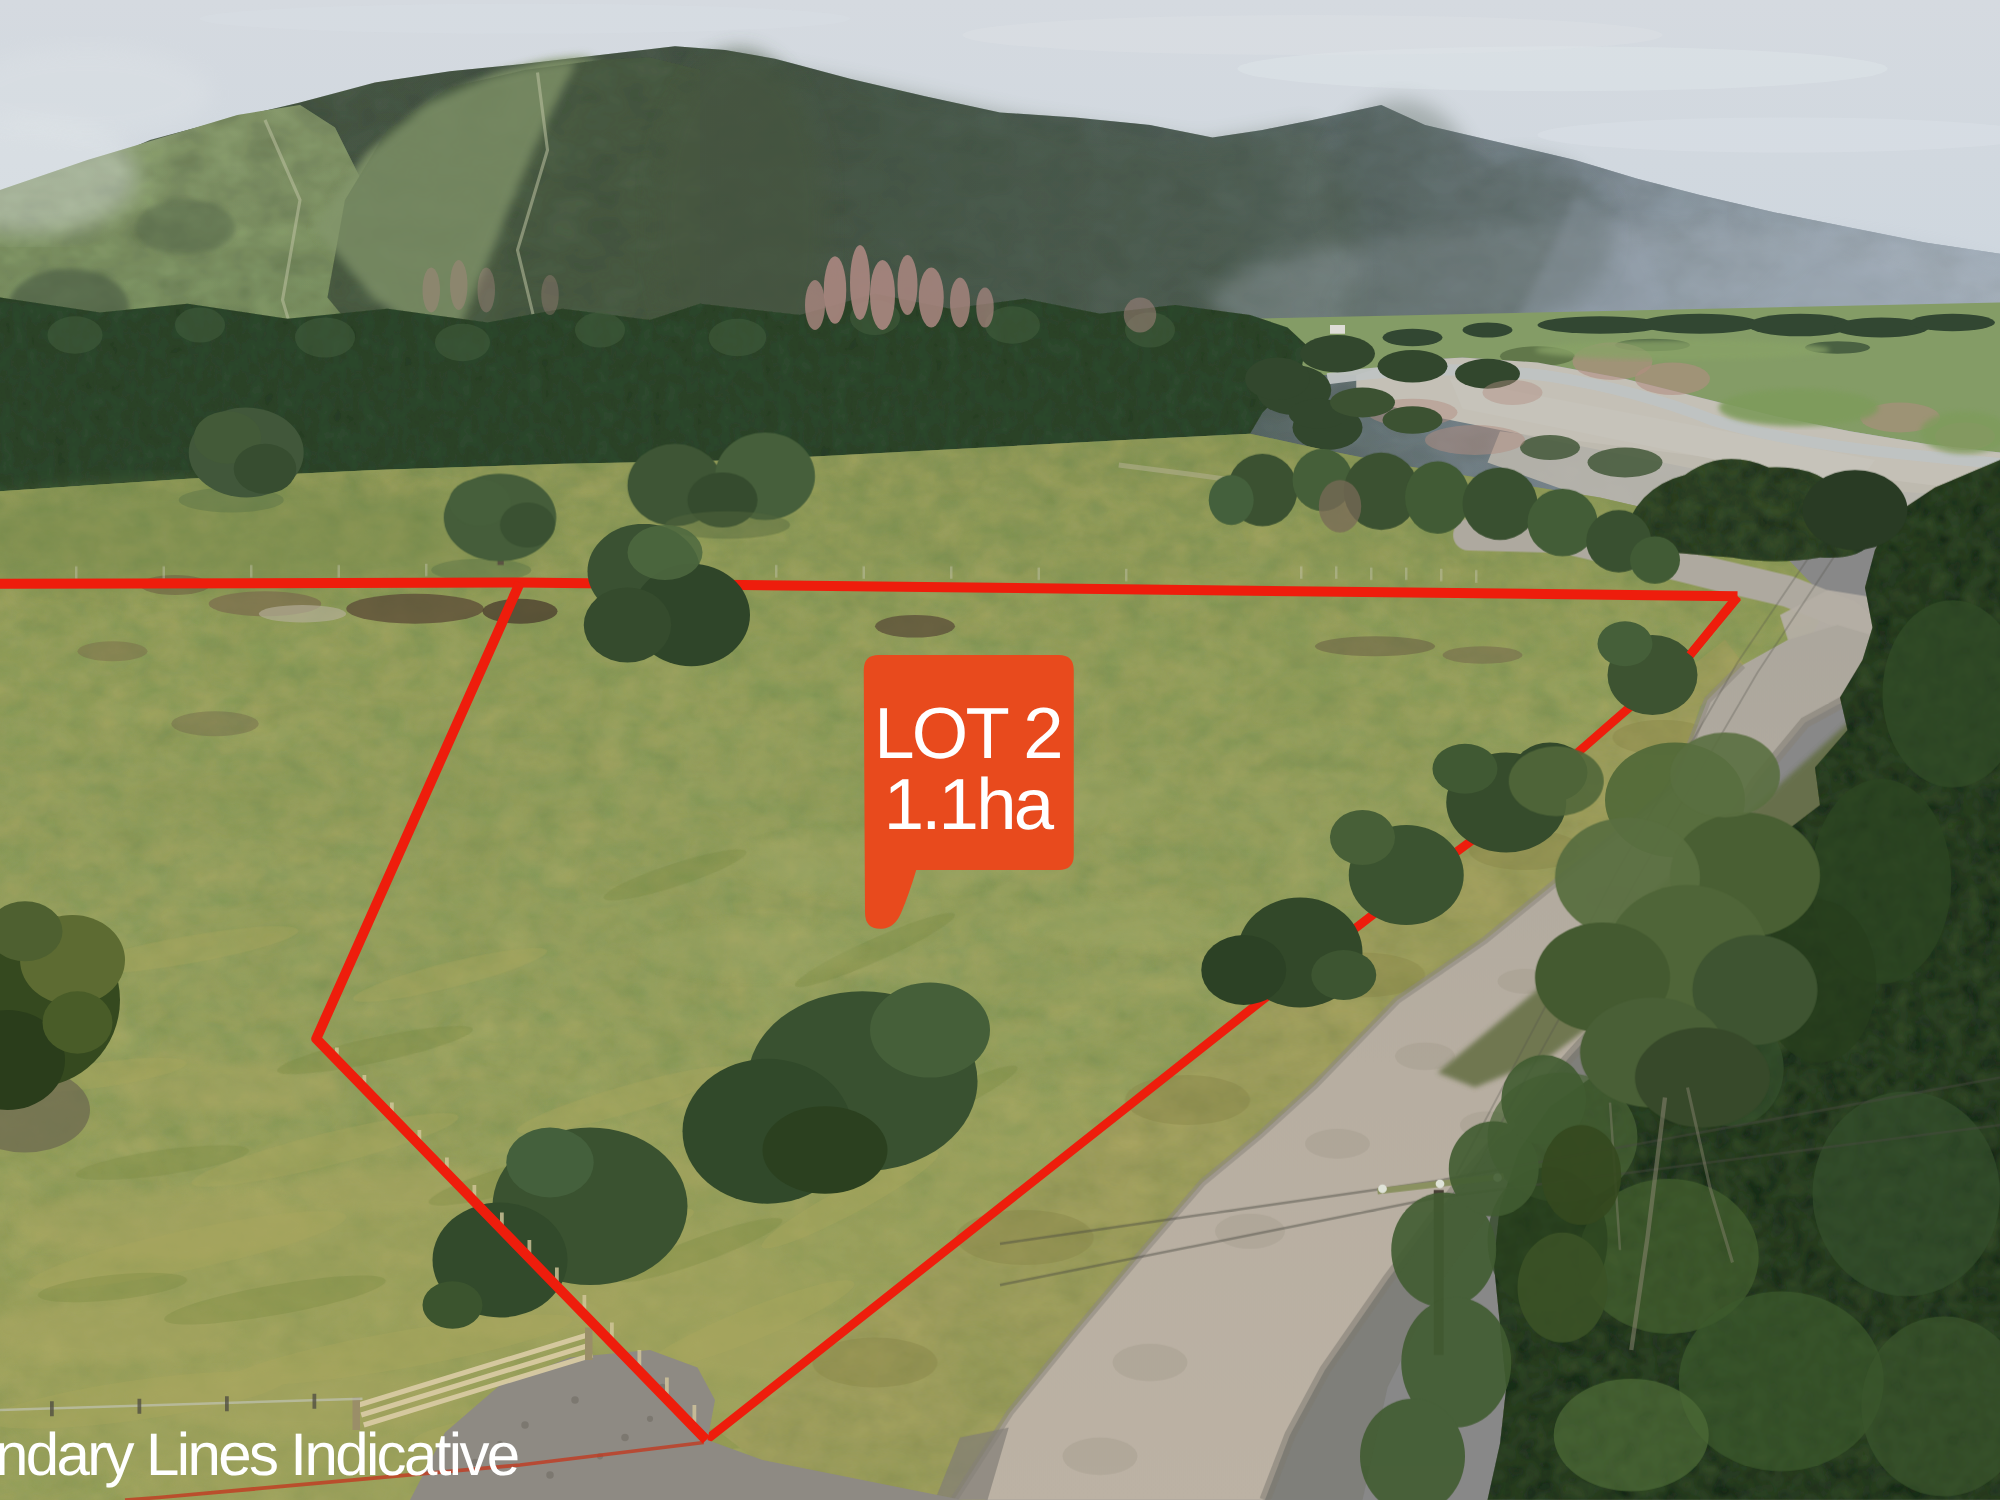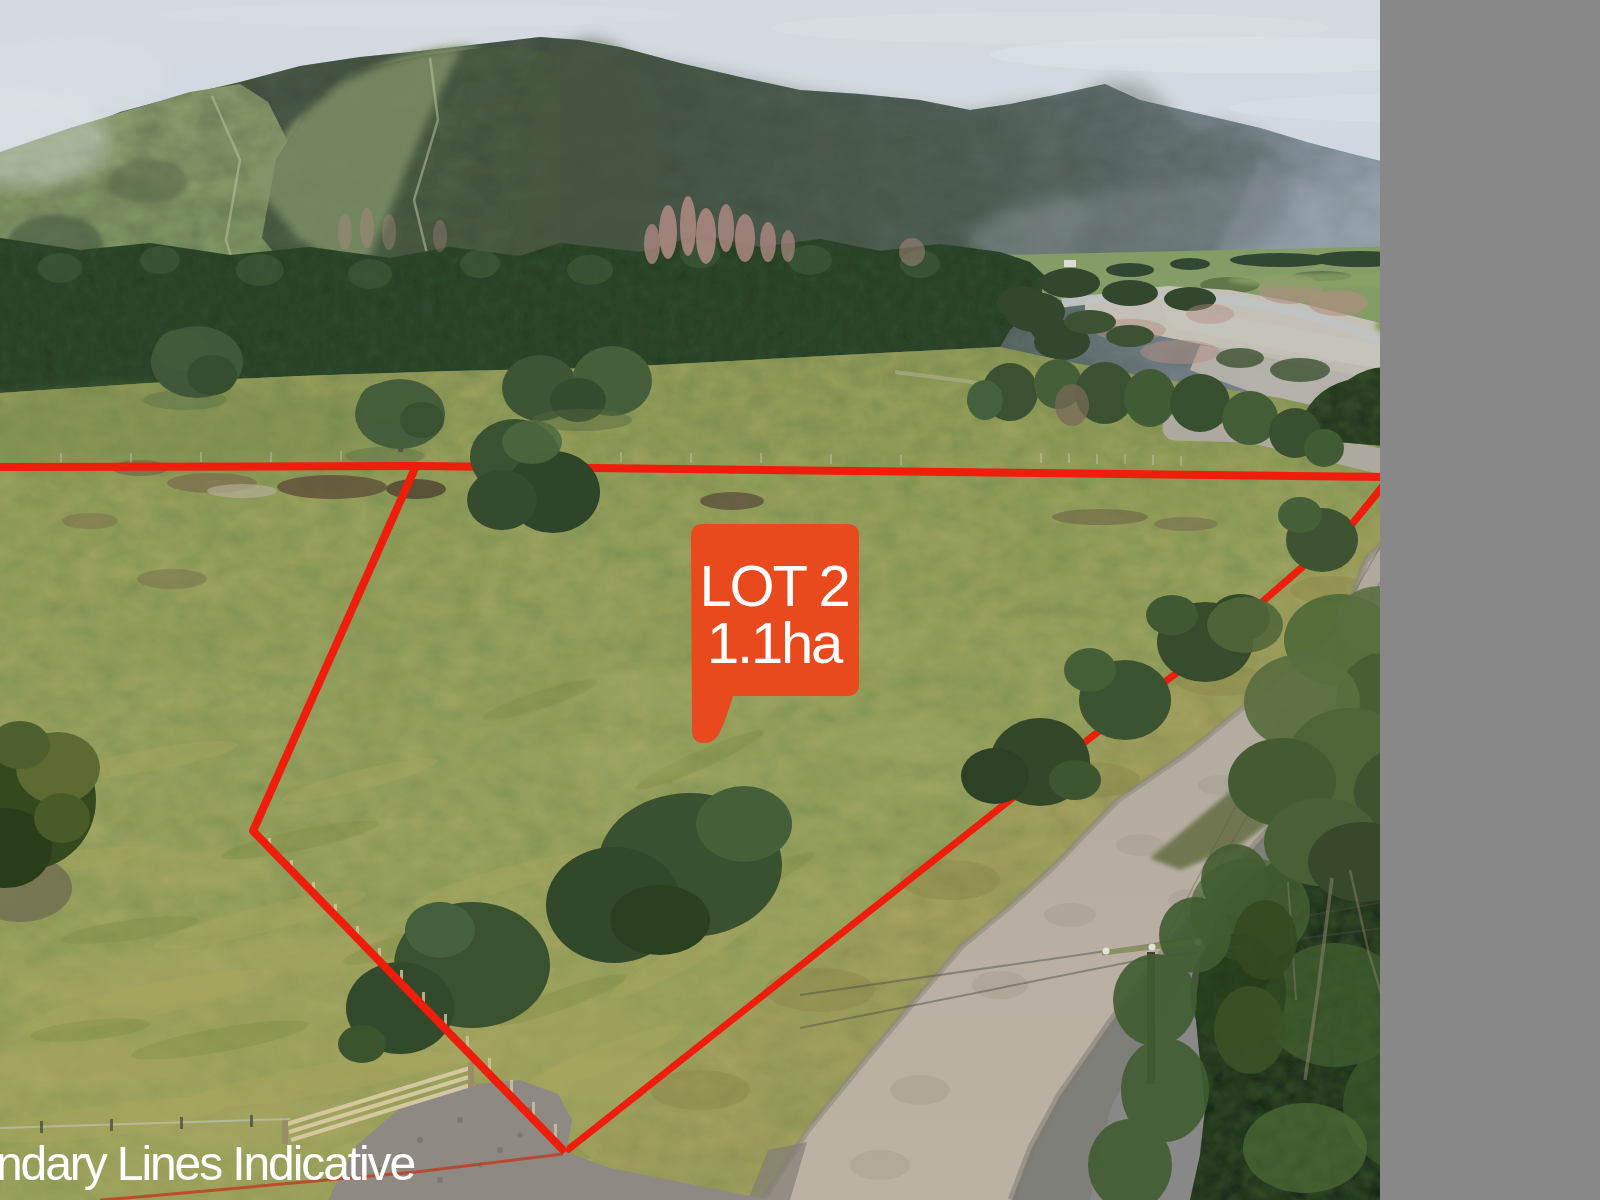--- a/index.html
+++ b/index.html
@@ -1,16 +1,16 @@
 <!DOCTYPE html>
 <html><head>
 <meta charset="utf-8">
 <style>
   html,body{margin:0;padding:0;background:#888;}
-  #page{width:1380px;height:1200px;overflow:hidden;position:relative;font-family:"Liberation Sans",sans-serif;}
+  #page{width:1600px;height:1200px;overflow:hidden;position:relative;font-family:"Liberation Sans",sans-serif;}
 </style>
 </head>
 <body>
 <div id="page">
 <svg width="1600" height="1200" viewBox="0 0 1600 1200" xmlns="http://www.w3.org/2000/svg">
 <defs>
   <linearGradient id="sky" x1="0" y1="0" x2="0" y2="1">
     <stop offset="0" stop-color="#d5dae0"></stop>
     <stop offset="0.6" stop-color="#cdd6de"></stop>
     <stop offset="1" stop-color="#c9d3dc"></stop>

